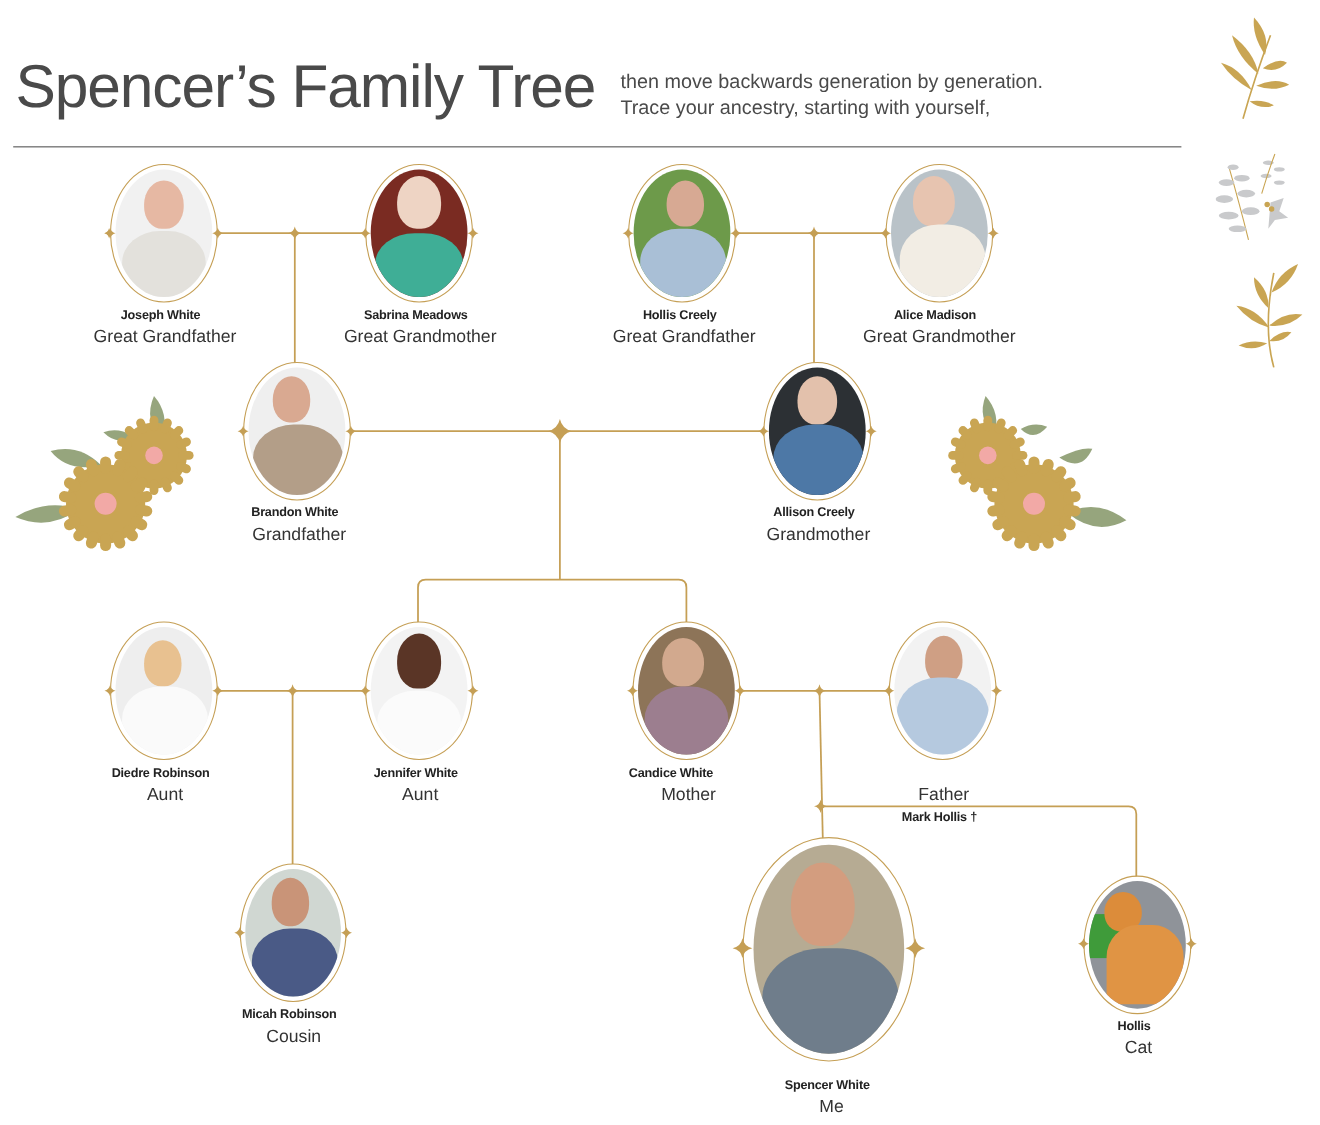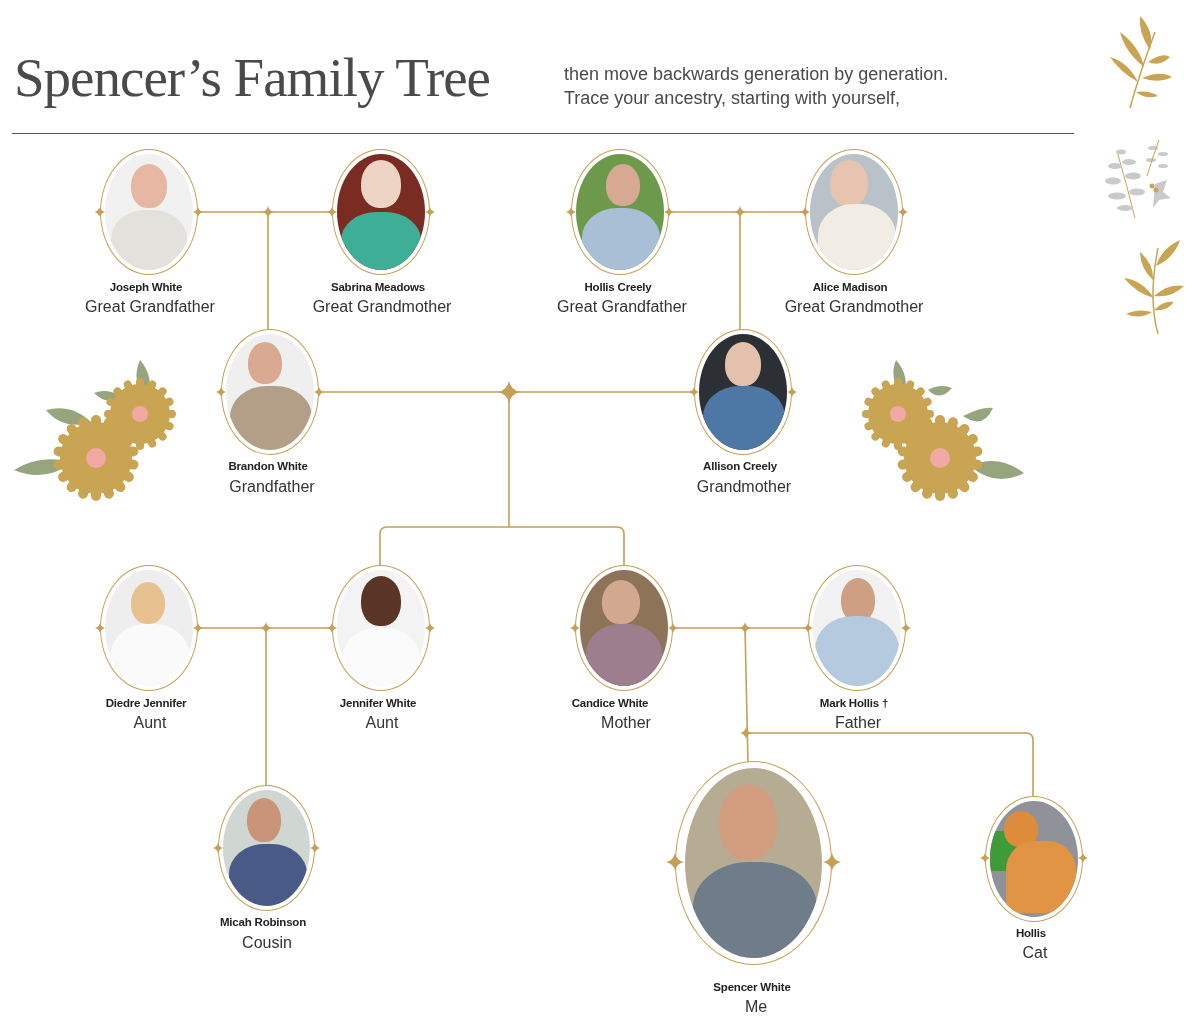--- a/index.html
+++ b/index.html
@@ -1,17 +1,17 @@
 <!DOCTYPE html>
 <html><head>
   <meta charset="utf-8">
   <style>
     html, body { margin: 0; padding: 0; background: #ffffff; }
     body { width: 1200px; height: 1023px; position: relative; overflow: hidden; font-family: "Liberation Sans", sans-serif; }
-    .title { position: absolute; left: 14px; top: 46px; font-family: Liberation Serif, serif; font-size: 55px; color: #4a4a4a; letter-spacing: -1px; margin: 0; font-weight: normal; white-space: nowrap; }
+    .title { position: absolute; left: 14px; top: 46px; font-family: Liberation Sans, sans-serif; font-size: 55px; color: #4a4a4a; letter-spacing: -1px; margin: 0; font-weight: normal; white-space: nowrap; }
     .subtitle { position: absolute; left: 564px; top: 62px; font-size: 18px; line-height: 24px; color: #4a4a4a; margin: 0; }
     .subtitle span { display: block; white-space: nowrap; }
     .rule { position: absolute; left: 12px; top: 133px; width: 1062px; height: 1px; background: #555; }
     svg.lines { position: absolute; left: 0; top: 0; width: 1200px; height: 1023px; pointer-events: none; }
     .node { position: absolute; text-align: center; }
     .frame { position: absolute; border: 1.5px solid #c59f55; border-radius: 50%; box-sizing: border-box; background: #fff; }
     .photo { position: absolute; border-radius: 50%; overflow: hidden; }
     .photo .head { position: absolute; border-radius: 50% 50% 45% 45%; }
     .photo .body { position: absolute; border-radius: 45% 45% 0 0; }
     .name { position: absolute; width: 200px; font-family: "Liberation Sans", sans-serif; font-weight: bold; font-size: 11.5px; color: #222; letter-spacing: -0.2px; white-space: nowrap; }
@@ -273,21 +273,21 @@
   <div class="name" style="left:640px;top:460px">Allison Creely</div>
   <div class="role" style="left:644px;top:478px">Grandmother</div>
 </div>
 
 <div class="node">
   <div class="frame" style="left:100px;top:565px;width:98px;height:126px"></div>
   <div class="photo" style="left:105px;top:570px;width:88px;height:116px;background:#eeeeee">
     <div class="head" style="left:26px;top:12px;width:34px;height:42px;background:#e8c190"></div>
     <div class="body" style="left:6px;top:54px;width:78px;height:66px;background:#fafafa"></div>
   </div>
-  <div class="name" style="left:46px;top:697px">Diedre Jennifer</div>
+  <div class="name" style="left:46px;top:697px">Diedre Robinson</div>
   <div class="role" style="left:50px;top:714px">Aunt</div>
 </div>
 
 <div class="node">
   <div class="frame" style="left:332px;top:565px;width:98px;height:126px"></div>
   <div class="photo" style="left:337px;top:570px;width:88px;height:116px;background:#f3f3f3">
     <div class="head" style="left:24px;top:6px;width:40px;height:50px;background:#5a3526"></div>
     <div class="body" style="left:6px;top:58px;width:76px;height:62px;background:#fbfbfb"></div>
   </div>
   <div class="name" style="left:278px;top:697px">Jennifer White</div>
@@ -303,21 +303,21 @@
   <div class="name" style="left:510px;top:697px">Candice White</div>
   <div class="role" style="left:526px;top:714px">Mother</div>
 </div>
 
 <div class="node">
   <div class="frame" style="left:808px;top:565px;width:98px;height:126px"></div>
   <div class="photo" style="left:813px;top:570px;width:88px;height:116px;background:#f2f2f2">
     <div class="head" style="left:28px;top:8px;width:34px;height:44px;background:#cf9f84"></div>
     <div class="body" style="left:2px;top:46px;width:84px;height:74px;background:#b5c9df"></div>
   </div>
-  <div class="name" style="left:754px;top:697px">Mark Hollis †</div>
+  <div class="name" style="left:754px;top:737px">Mark Hollis †</div>
   <div class="role" style="left:758px;top:714px">Father</div>
 </div>
 
 <div class="node">
   <div class="frame" style="left:218px;top:785px;width:97px;height:126px"></div>
   <div class="photo" style="left:223px;top:790px;width:87px;height:116px;background:#d0d7d2">
     <div class="head" style="left:24px;top:8px;width:34px;height:44px;background:#c99478"></div>
     <div class="body" style="left:6px;top:54px;width:78px;height:66px;background:#4a5a86"></div>
   </div>
   <div class="name" style="left:163px;top:916px">Micah Robinson</div>

